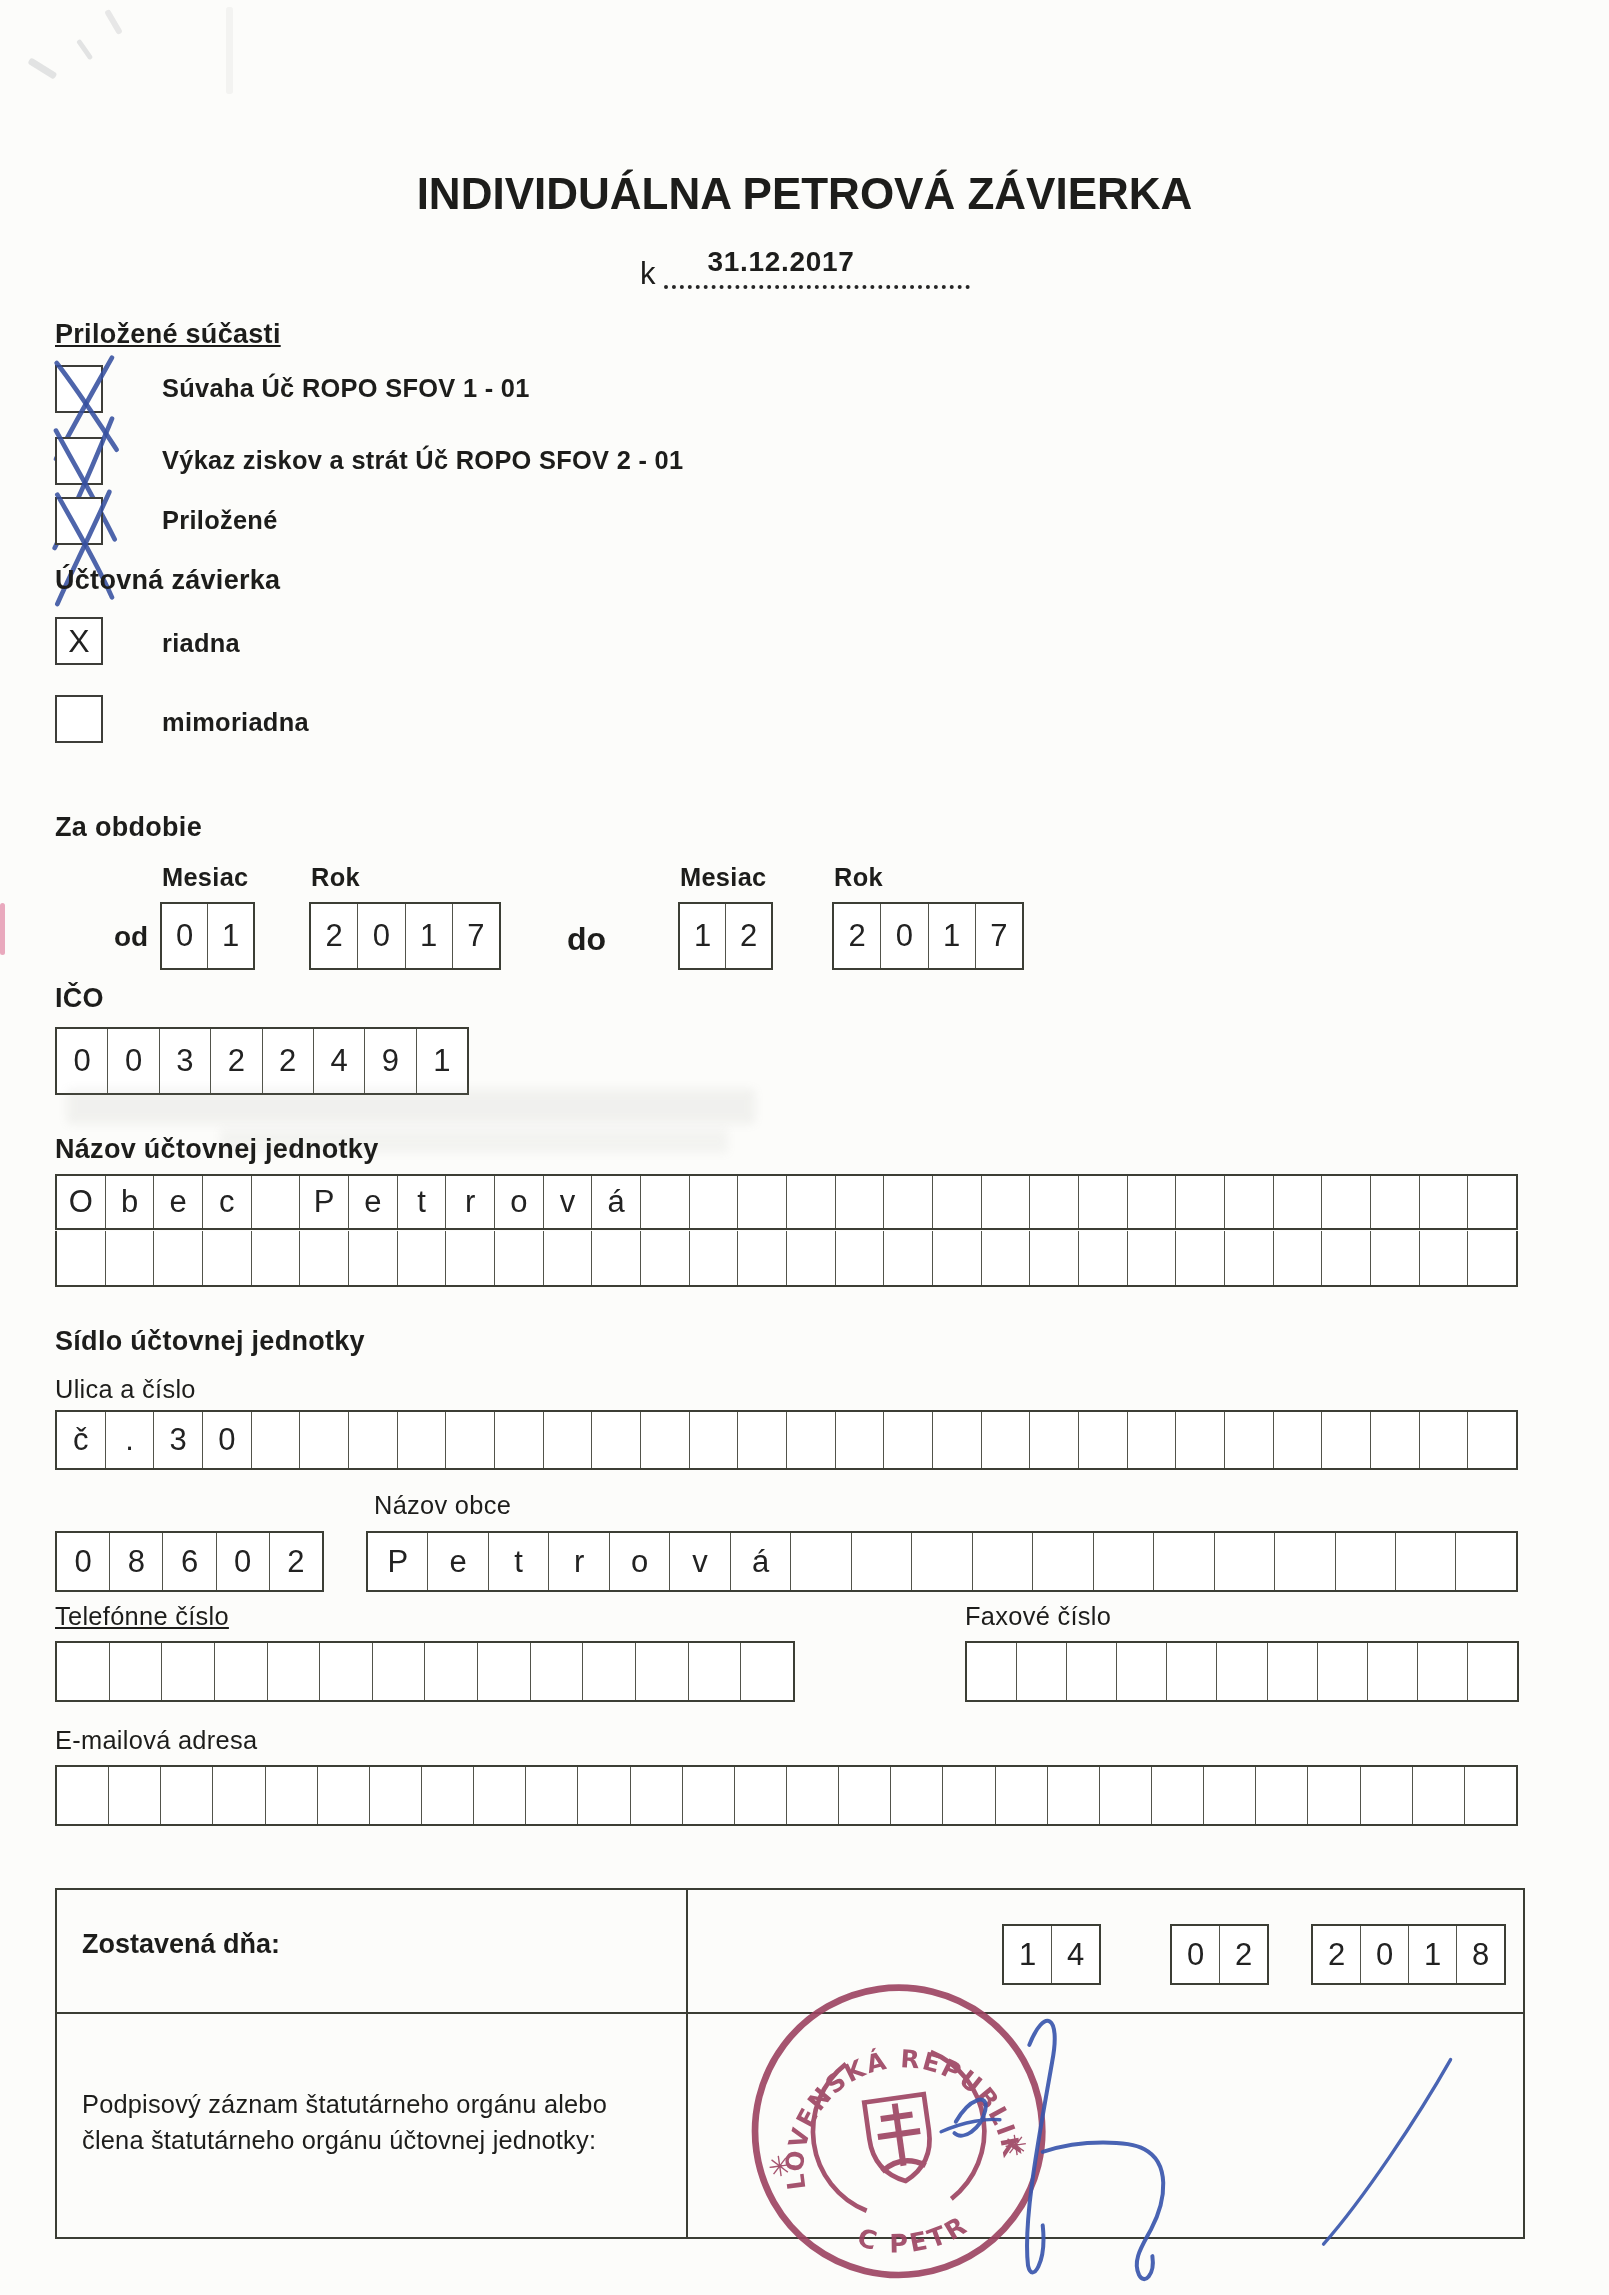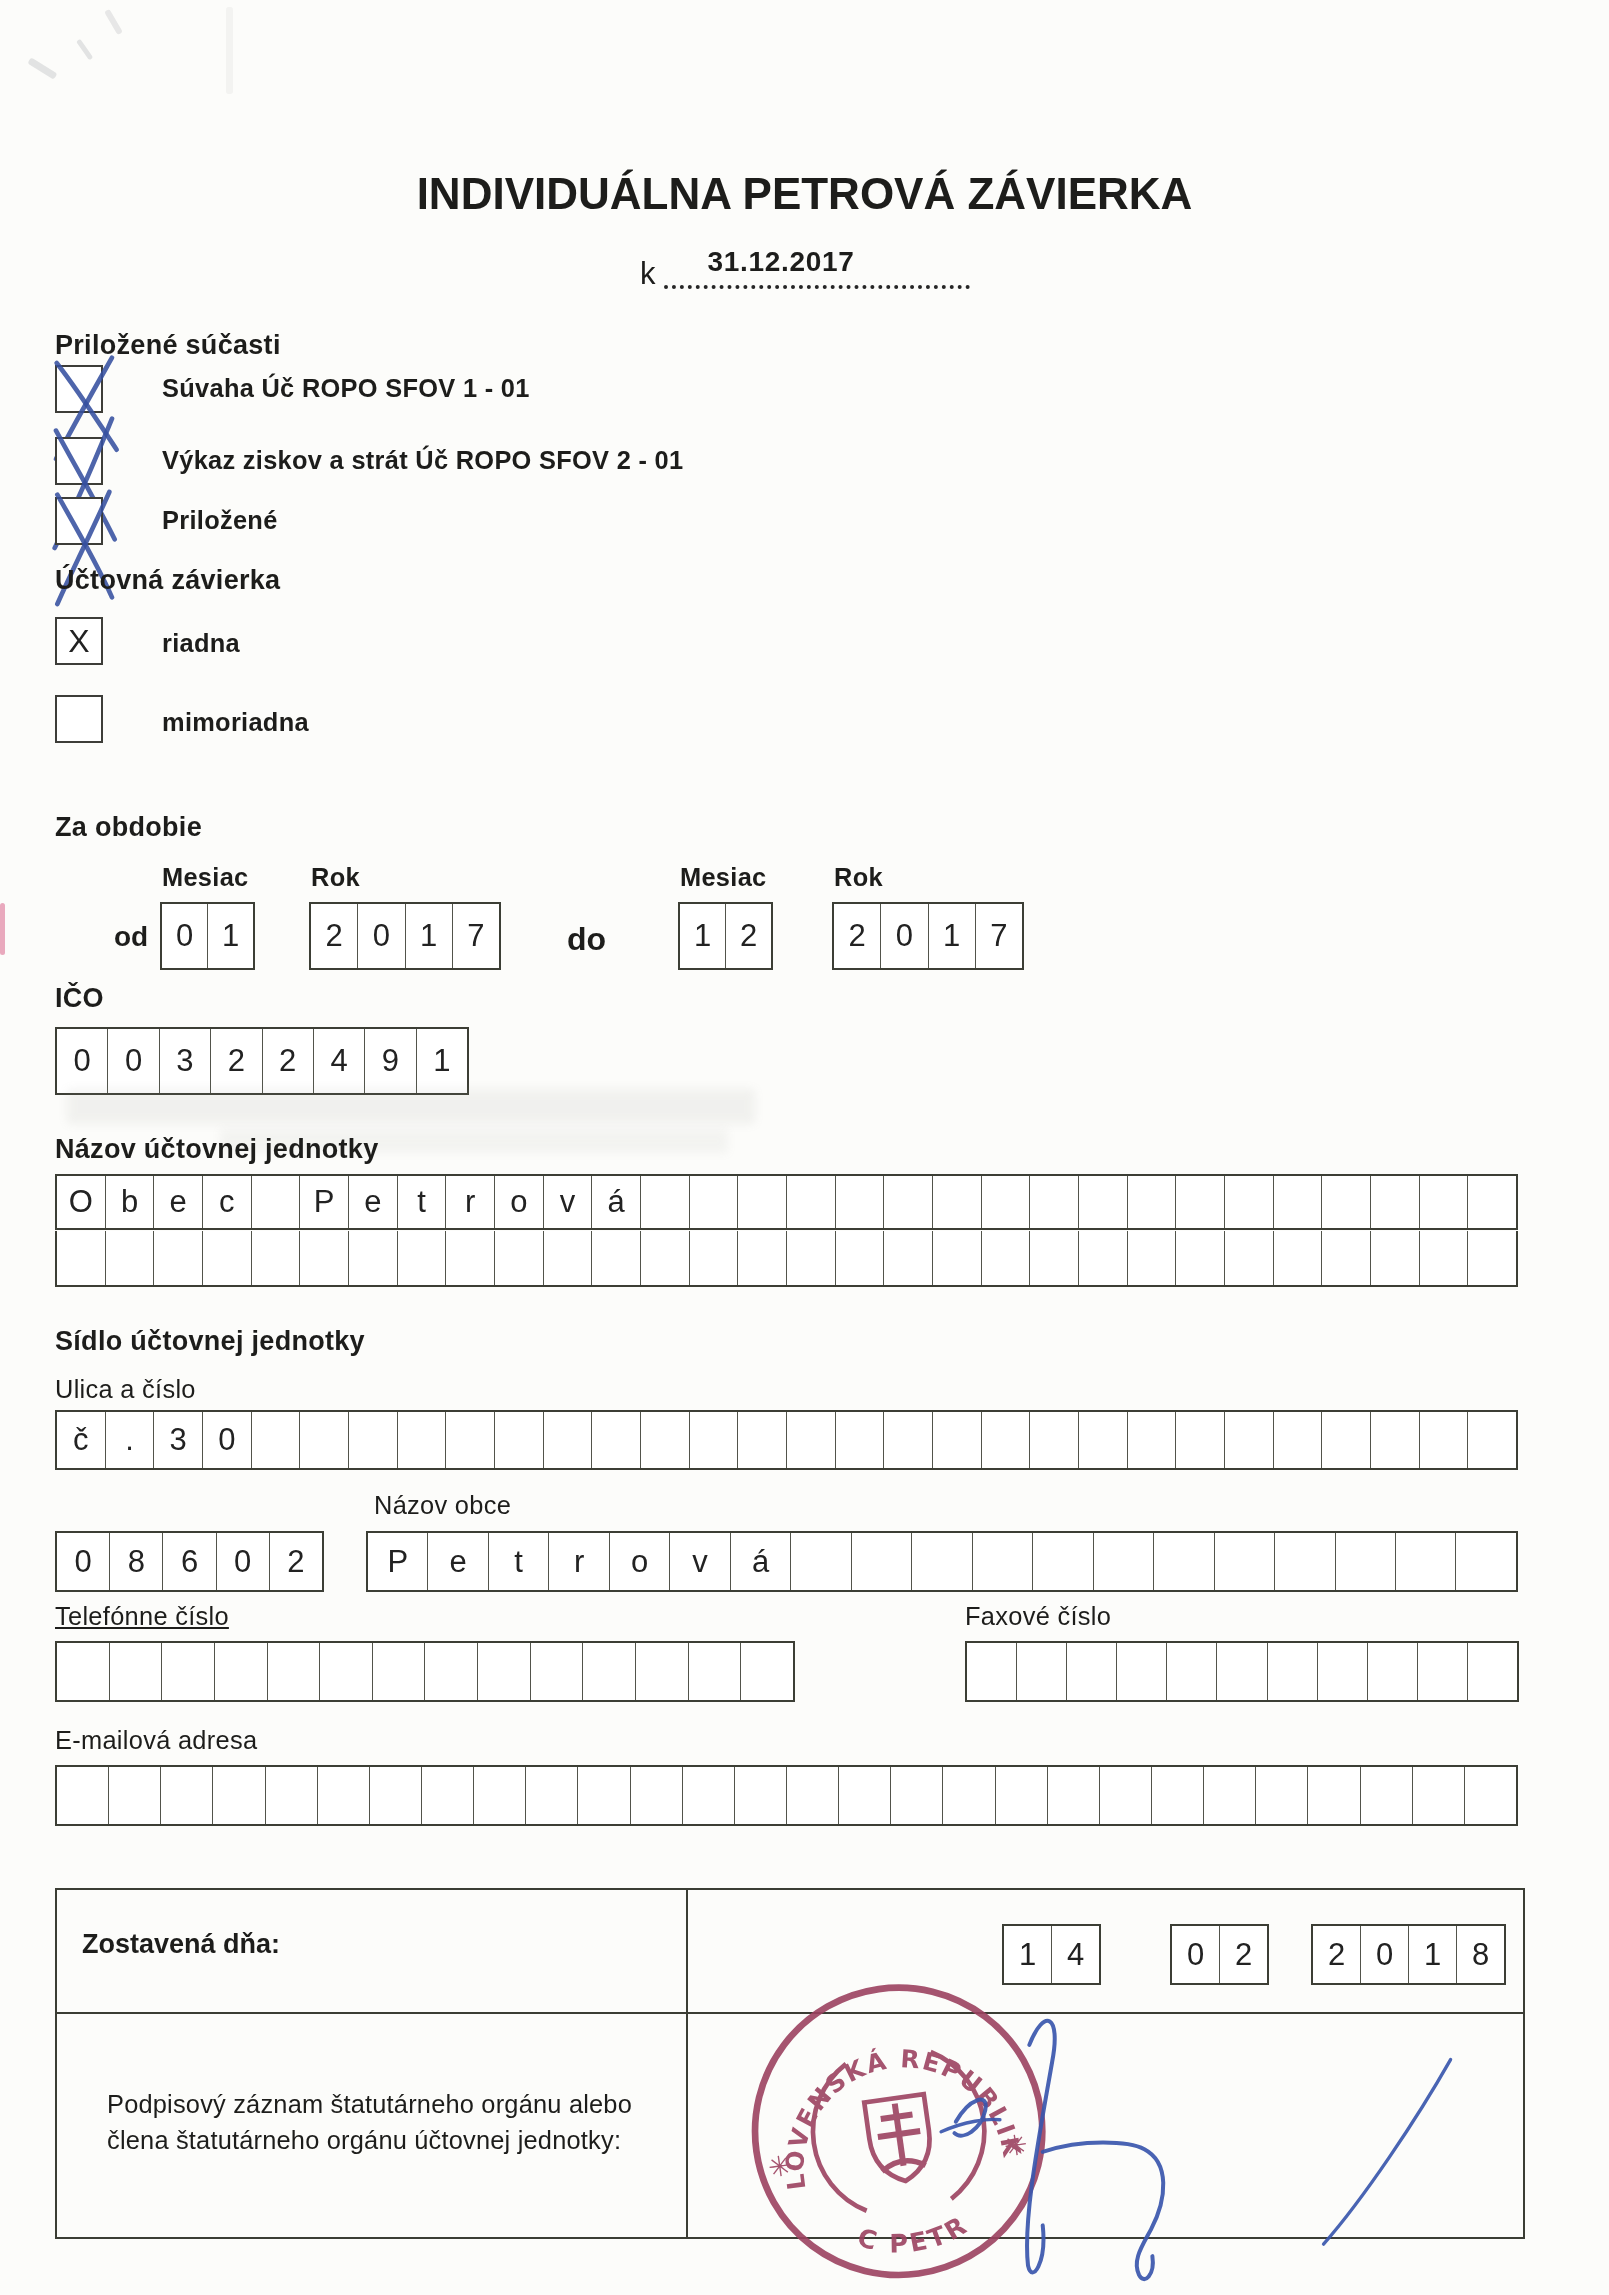--- a/index.html
+++ b/index.html
@@ -42,21 +42,21 @@
   <div class="artifact" style="left:0;top:903px;width:4.7px;height:52px;background:#d9648b;opacity:.55;"></div>
 
   <div class="abs" id="title">INDIVIDUÁLNA PETROVÁ ZÁVIERKA</div>
   <div class="abs" id="kline">
     <span class="k">k</span>
     <span class="dline">
       <span class="dval">31.12.2017</span>
     </span>
   </div>
 
-  <div class="abs h-b" style="left:55px;top:330px;">Priložené súčasti</div>
+  <div class="abs h-b" style="left:55px;top:319px;text-decoration:underline;">Priložené súčasti</div>
 
   <div class="abs chk" style="left:55px;top:365px;"></div>
   <div class="abs lbl-chk" style="left:162px;top:374px;">Súvaha Úč ROPO SFOV 1 - 01</div>
   <svg class="xmark" style="left:40px;top:344px;" width="100" height="124" viewBox="0 0 150 185">
     <path d="M25,28 C52,62 82,108 115,158" stroke="#35509f" stroke-width="7" fill="none" stroke-linecap="round" opacity="0.88"></path>
     <path d="M108,20 C82,66 50,122 24,172" stroke="#35509f" stroke-width="7" fill="none" stroke-linecap="round" opacity="0.88"></path>
   </svg>
 
   <div class="abs chk" style="left:55px;top:437px;"></div>
   <div class="abs lbl-chk" style="left:162px;top:446px;">Výkaz ziskov a strát Úč ROPO SFOV 2 - 01</div>
@@ -332,21 +332,21 @@
   <div class="abs grid" style="left:1170px;top:1924px;width:99px;height:61px;">
       <div class="cell">0</div>
       <div class="cell">2</div>
     </div>
   <div class="abs grid" style="left:1311px;top:1924px;width:195px;height:61px;">
       <div class="cell">2</div>
       <div class="cell">0</div>
       <div class="cell">1</div>
       <div class="cell">8</div>
     </div>
-  <div class="abs podpis" style="left:82px;top:2086px;width:655px;margin-left:25px;">
+  <div class="abs podpis" style="left:82px;top:2086px;width:655px;">
     <div>Podpisový záznam štatutárneho orgánu alebo</div>
     <div>člena štatutárneho orgánu účtovnej jednotky:</div>
   </div>
 
   <svg class="stampsvg" style="left:735px;top:1971px;" width="334" height="314" viewBox="0 0 500 470">
     <defs>
       <path id="arcTop" d="M95,295 A150,150 0 1 1 395,295" fill="none"></path>
       <path id="arcBottom" d="M152,396 A185,185 0 0 0 338,396" fill="none"></path>
     </defs>
     <g transform="rotate(-8 245 240)" stroke="#9c4260" fill="none" opacity="0.9">

